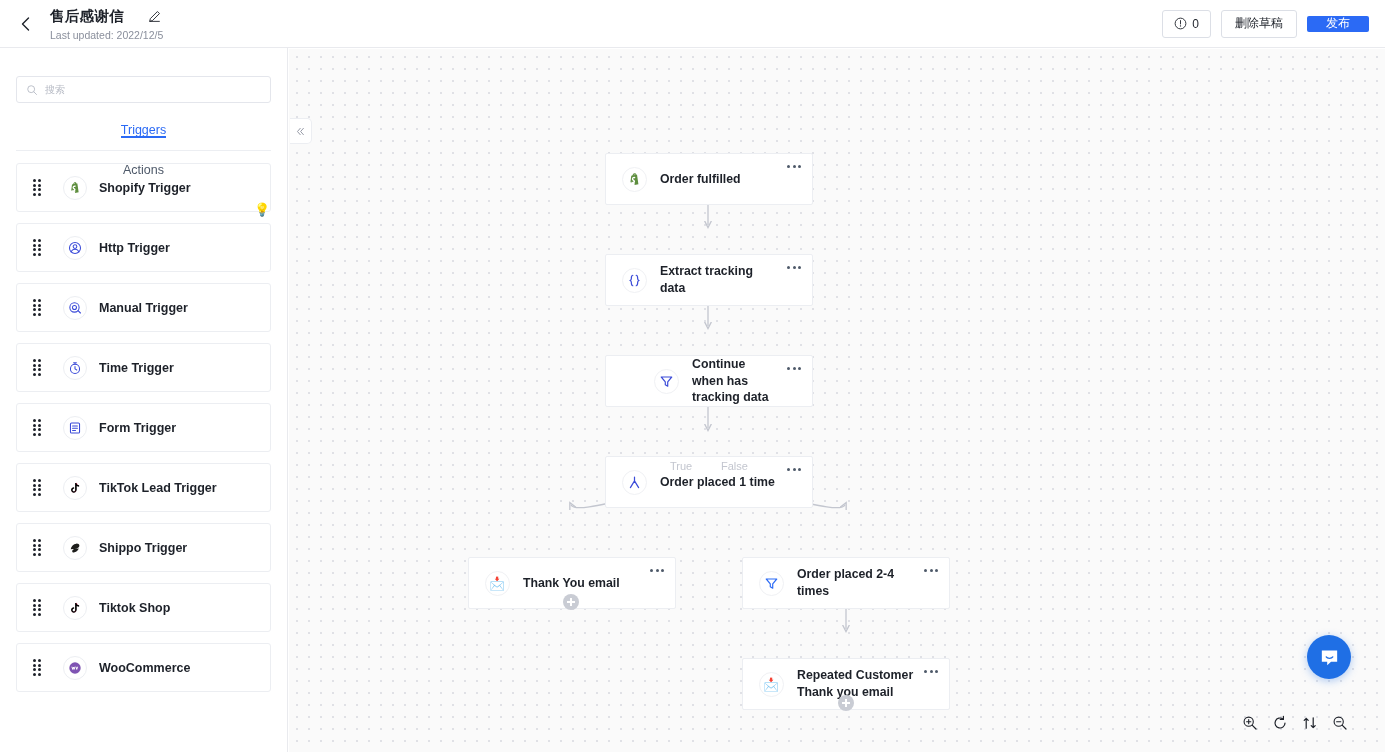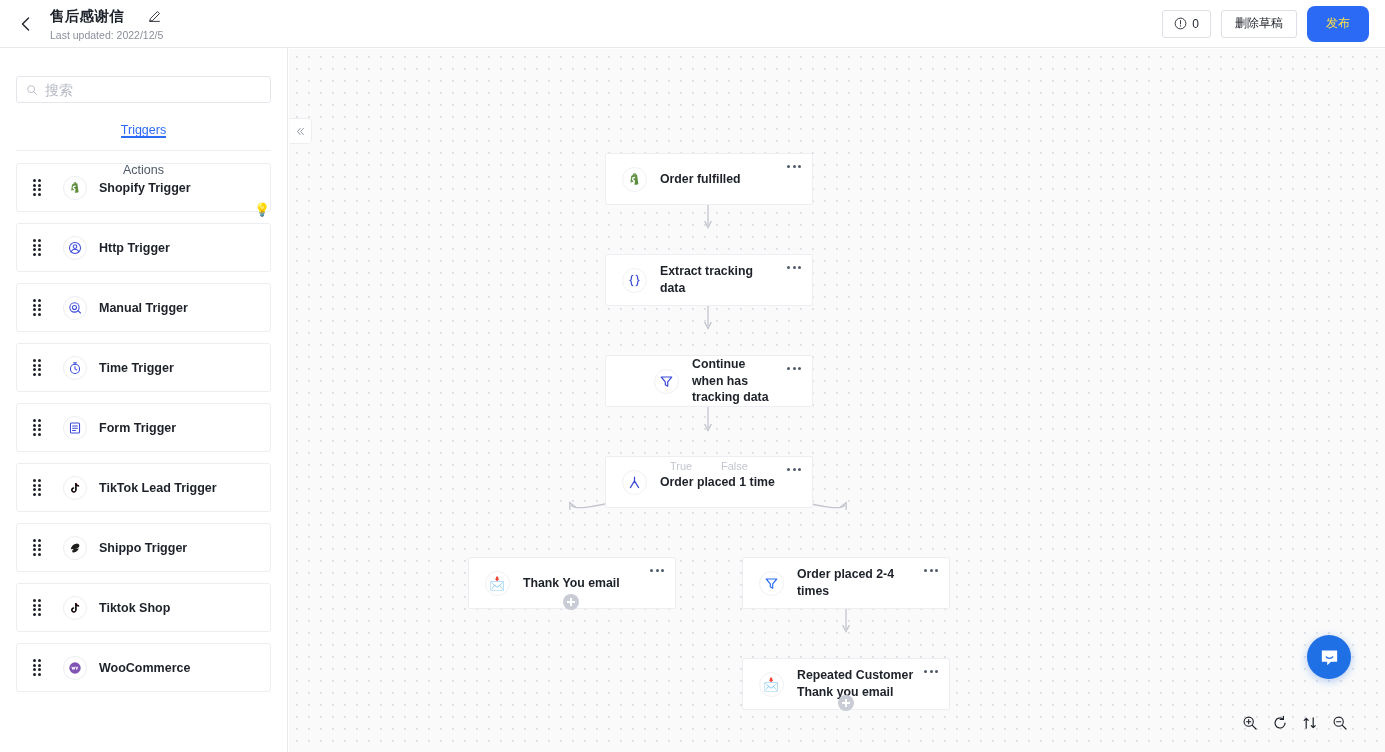--- a/index.html
+++ b/index.html
@@ -40,44 +40,44 @@
   }
   .hdr-btn {
     height: 28px; border: 1px solid #dcdfe6; border-radius: 3px;
     background: #fff; font-size: 12px; color: #1d2129;
     display: flex; align-items: center; justify-content: center;
     padding: 0 13px; cursor: pointer; gap: 5px; white-space: nowrap;
   }
   #alert-count-btn { padding: 0 11px; }
   #alert-count-btn svg { width: 13px; height: 13px; }
   #publish-btn {
-    height: 36px; border: none; border-radius: 8px;
-    background: #2b6af5; color: #fde047; font-size: 12px;
+    height: 16px; border: none; border-radius: 2px;
+    background: #2b6af5; color: #ffffff; font-size: 12px;
     padding: 0 19px; cursor: pointer;
     display: flex; align-items: center; justify-content: center;
   }
 
   
   #sidebar {
     position: absolute; left: 0; top: 48px;
     width: 288px; height: 704px;
     background: #fff; border-right: 1px solid #e9eaee;
     overflow: hidden;
   }
   #search-box {
     margin: 28px 16px 0 16px; height: 27px;
     border: 1px solid #e4e6ec; border-radius: 3px;
     display: flex; align-items: center; padding: 0 9px; gap: 7px;
     background: #fff; cursor: text;
   }
   #search-box svg { width: 12px; height: 12px; flex: none; }
   #search-input {
-    border: none; outline: none; font-size: 14px;
+    border: none; outline: none; font-size: 10px;
     color: #1d2129; width: 100%; background: transparent;
-    font-family: Liberation Sans, sans-serif;
+    font-family: Liberation Serif, serif;
   }
   #search-input::placeholder { color: #b6bac4; }
 
   #tabs-row {
     margin: 20px 16px 0 16px; height: 28px;
     display: flex; align-items: center; gap: 26px;
     border-bottom: 1px solid #eceef2; position: relative; flex-direction: column;
   }
   .tab {
     font-size: 12.5px; color: #4e5969; cursor: pointer;

